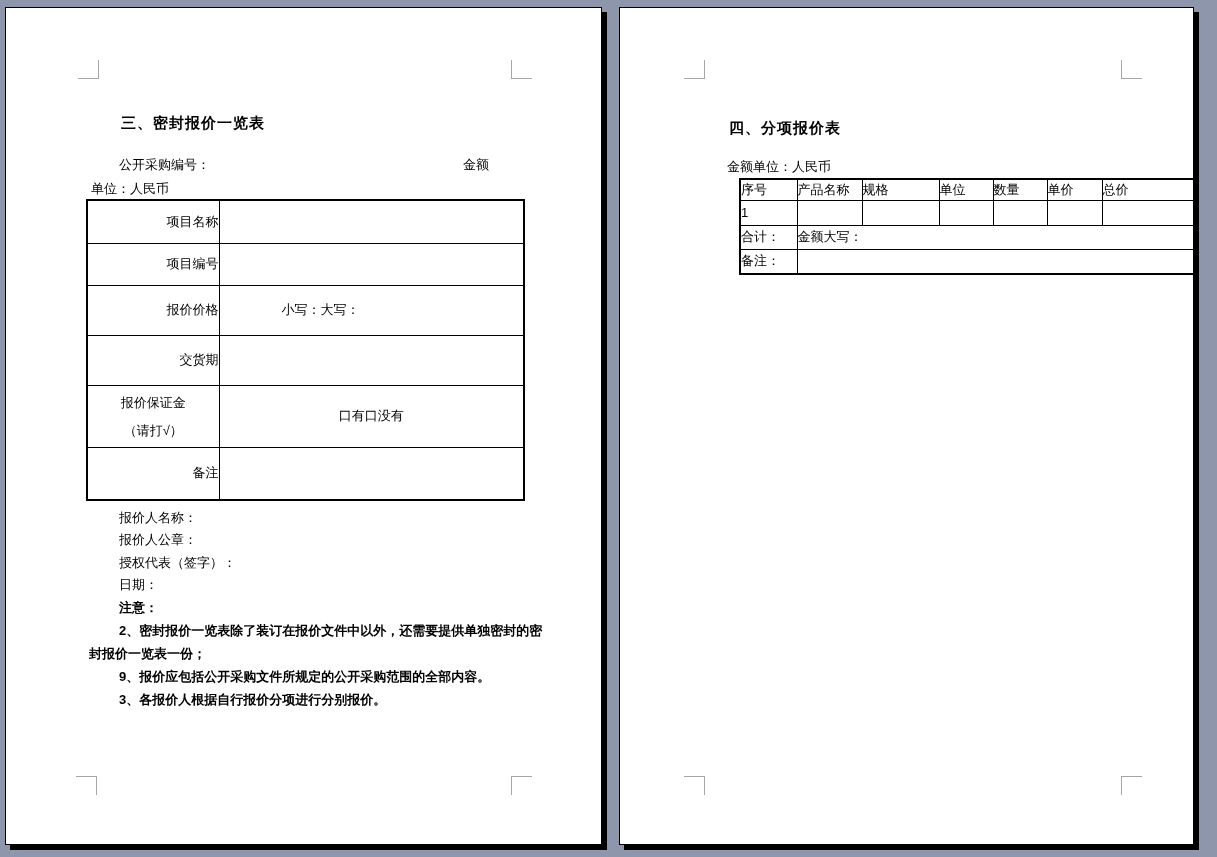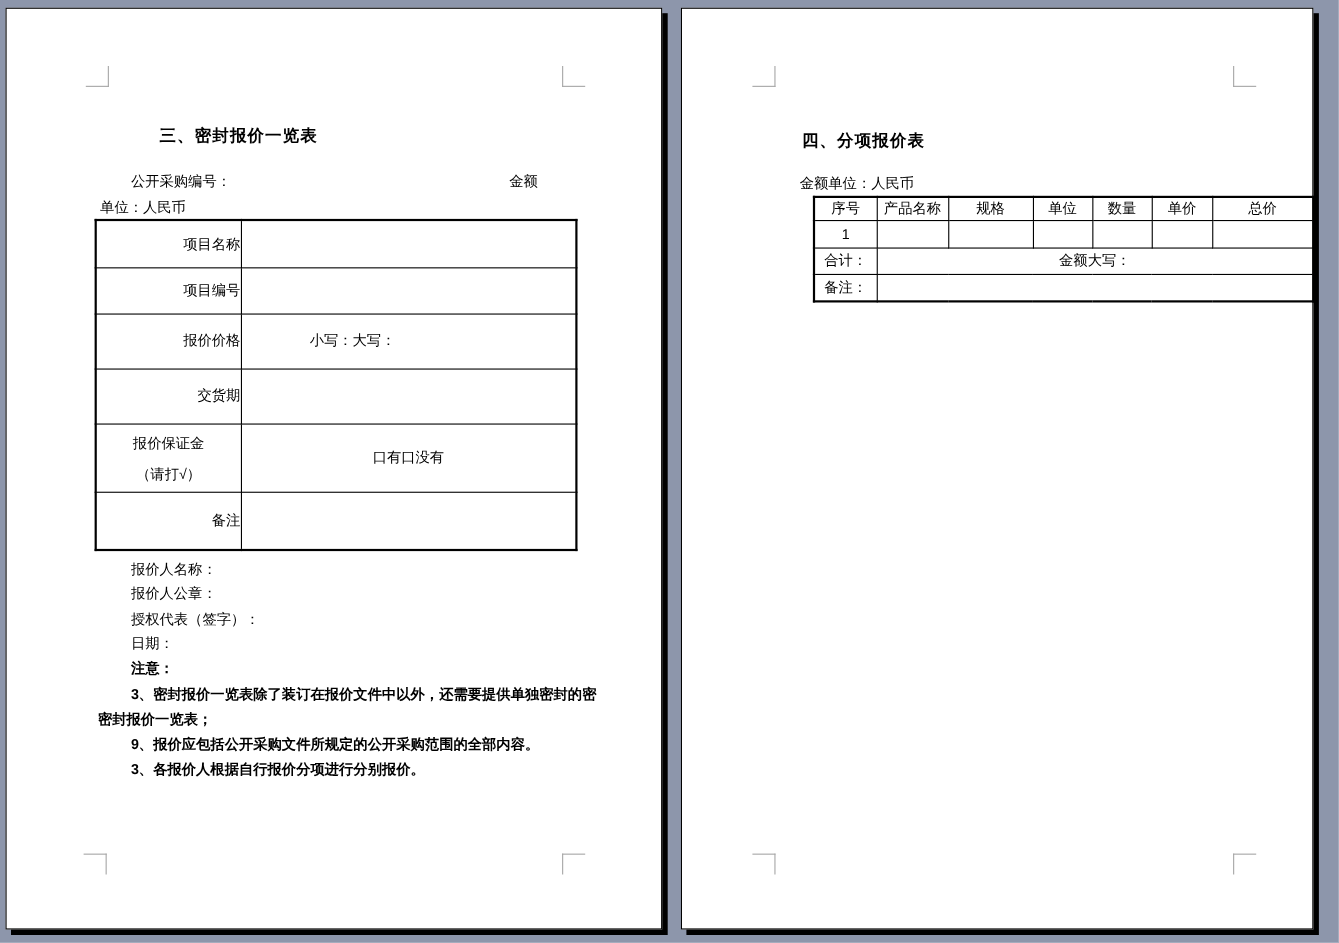--- a/index.html
+++ b/index.html
@@ -33,34 +33,34 @@
   .t1 td.val{vertical-align:middle;}
   .t1 .price-cell{padding-left:62px;}
   .t1 .price-cell span{display:inline-block;}
   .t1 .price-small{}
   .t1 .dep-cell{height:100%;}
   .t1 .dep-inner{display:flex;flex-direction:column;justify-content:space-between;align-items:center;height:46px;padding:7px 0 6px;}
   .t1 td.center{text-align:center;}
 
   
   .t2{left:119px;top:170px;width:456px;}
-  .t2 td{text-align:center;vertical-align:middle;}
+  .t2 td{vertical-align:middle;}
 </style>
 </head>
 <body>
 
 <div class="desktop">
 
   <div class="page page1">
     <div class="crop tl" style="left:72px;top:52px;"></div>
     <div class="crop tr" style="left:505px;top:52px;"></div>
     <div class="crop bl" style="left:70px;top:768px;"></div>
     <div class="crop br" style="left:505px;top:768px;"></div>
 
-    <div class="abs t-title" style="left:115px;top:106px;margin-left:24px;">三、密封报价一览表</div>
+    <div class="abs t-title" style="left:115px;top:106px;">三、密封报价一览表</div>
 
     <div class="abs line" style="left:113px;top:148px;">公开采购编号：</div>
     <div class="abs line" style="left:457px;top:148px;">金额</div>
     <div class="abs line" style="left:85px;top:172px;">单位：人民币</div>
 
     <table class="tbl t1">
       <colgroup>
           <col style="width:132px;">
           <col style="width:305px;">
         </colgroup>
@@ -98,22 +98,22 @@
       </tr>
     </tbody>
       </table>
 
     <div class="abs line" style="left:113px;top:501px;font-family:Liberation Mono, monospace;">报价人名称：</div>
     <div class="abs line" style="left:113px;top:523px;">报价人公章：</div>
     <div class="abs line" style="left:113px;top:546px;">授权代表（签字）：</div>
     <div class="abs line" style="left:113px;top:568px;">日期：</div>
 
     <div class="abs line b" style="left:113px;top:591px;">注意：</div>
-    <div class="abs line b" style="left:113px;top:614px;">3、密封报价一览表除了装订在报价文件中以外，还需要提供单独密封的密</div>
-    <div class="abs line b" style="left:83px;top:637px;">密封报价一览表；</div>
+    <div class="abs line b" style="left:113px;top:614px;">2、密封报价一览表除了装订在报价文件中以外，还需要提供单独密封的密</div>
+    <div class="abs line b" style="left:83px;top:637px;">封报价一览表一份；</div>
     <div class="abs line b" style="left:113px;top:660px;">9、报价应包括公开采购文件所规定的公开采购范围的全部内容。</div>
     <div class="abs line b" style="left:113px;top:683px;text-align:right;">3、各报价人根据自行报价分项进行分别报价。</div>
   </div>
 
   <div class="page page2">
     <div class="crop tl" style="left:64px;top:52px;"></div>
     <div class="crop tr" style="left:501px;top:52px;"></div>
     <div class="crop bl" style="left:64px;top:768px;"></div>
     <div class="crop br" style="left:501px;top:768px;"></div>
 

